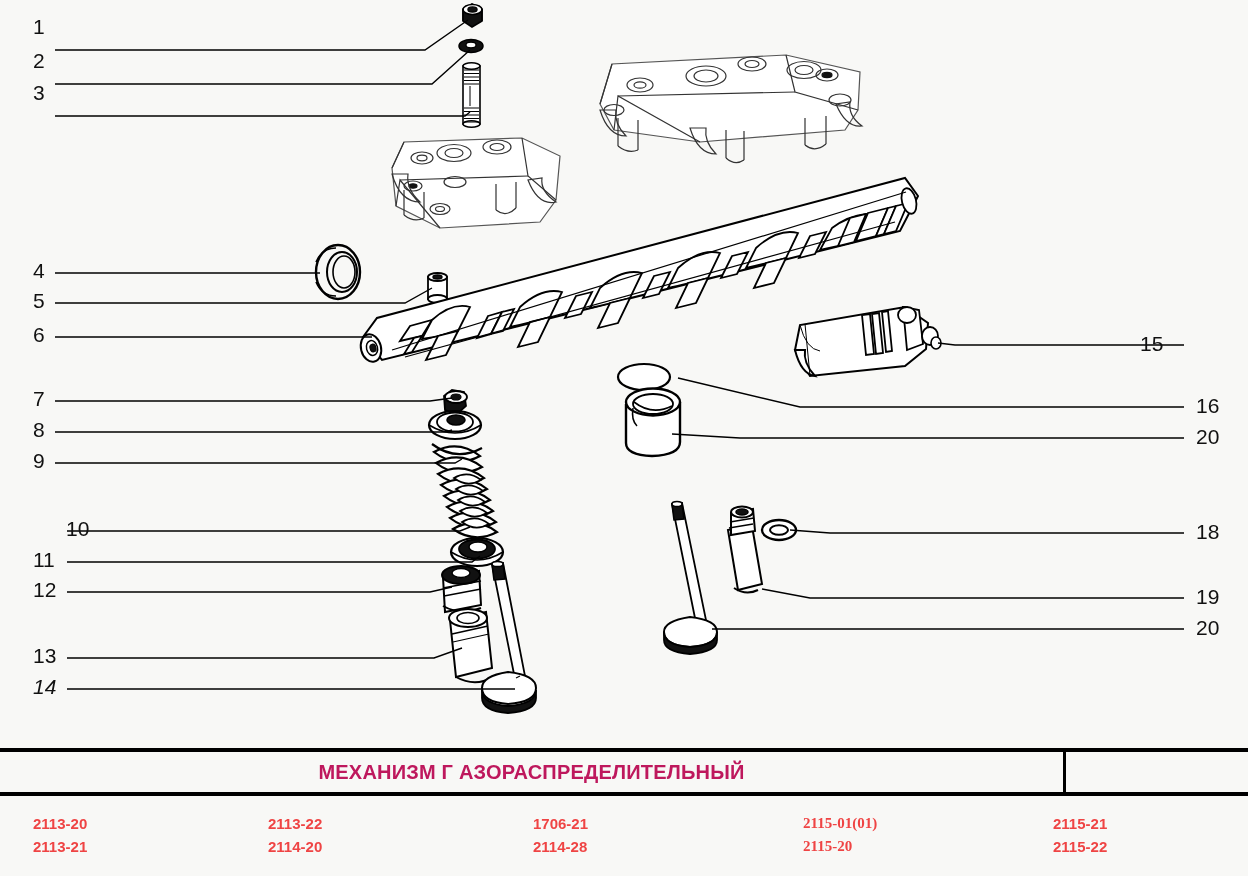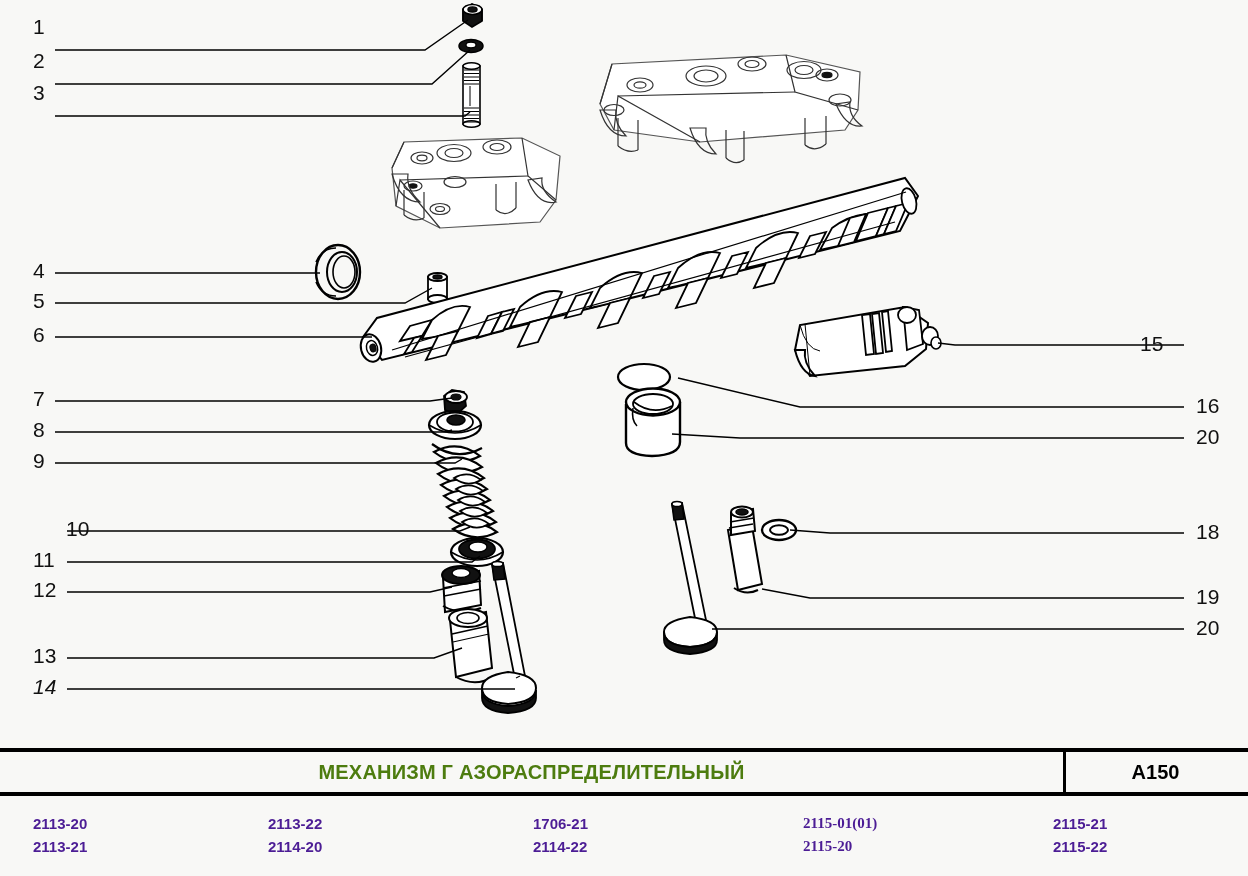--- a/index.html
+++ b/index.html
@@ -26,30 +26,30 @@
   #titleblock{
     position:absolute;left:0;top:748px;width:1248px;height:128px;
   }
   .rule{position:absolute;left:0;width:1248px;background:#000;}
   #rule-top{top:0px;height:4px;}
   #rule-mid{top:44px;height:4px;}
   #vdiv{position:absolute;left:1063px;top:0px;width:3px;height:48px;background:#000;}
   #title-text{
     position:absolute;left:0px;top:5px;width:1063px;height:39px;
     display:flex;align-items:center;justify-content:center;
-    font-size:20px;font-weight:bold;letter-spacing:.2px;color:#4d7c0f;
+    font-size:20px;font-weight:bold;letter-spacing:.2px;color:#be185d;
     font-family:"Liberation Sans", sans-serif;
   }
   #code-text{
     position:absolute;left:1063px;top:5px;width:185px;height:39px;
     display:flex;align-items:center;justify-content:center;
     font-size:20px;font-weight:bold;color:#000;
   }
   #pn-grid{position:absolute;left:0;top:48px;width:1248px;height:80px;}
-  .pn-col{position:absolute;top:16px;font-size:15px;font-weight:bold;color:#4c1d95;line-height:1.55;}
+  .pn-col{position:absolute;top:16px;font-size:15px;font-weight:bold;color:#ef4444;line-height:1.55;}
   .pn-col div{white-space:nowrap;}
 </style>
 </head>
 <body>
 
 <div id="sheet">
 
   <svg class="layer" id="drawing" viewBox="0 0 1248 876">
     <defs>
       <g id="sp"></g>
@@ -369,33 +369,32 @@
       <div class="callout-num" style="left: 1196px; top: 521px;">18</div>
       <div class="callout-num" style="left: 1196px; top: 586px;">19</div>
       <div class="callout-num" style="left: 1196px; top: 617px;">20</div>
     </div>
 
   <div id="titleblock">
     <div class="rule" id="rule-top"></div>
     <div class="rule" id="rule-mid"></div>
     <div id="vdiv"></div>
     <div id="title-text">МЕХАНИЗМ  Г АЗОРАСПРЕДЕЛИТЕЛЬНЫЙ</div>
-    <div id="code-text">A150</div>
     <div id="pn-grid">
         <div class="pn-col" style="left: 33px;">
           <div>2113-20</div>
           <div>2113-21</div>
         </div>
         <div class="pn-col" style="left: 268px;">
           <div>2113-22</div>
           <div>2114-20</div>
         </div>
         <div class="pn-col" style="left: 533px;">
           <div>1706-21</div>
-          <div>2114-22</div>
+          <div>2114-28</div>
         </div>
         <div class="pn-col" style="left: 803px; font-family: Liberation Serif, serif;">
           <div>2115-01(01)</div>
           <div>2115-20</div>
         </div>
         <div class="pn-col" style="left: 1053px; text-align: right;">
           <div>2115-21</div>
           <div>2115-22</div>
         </div>
       </div>

